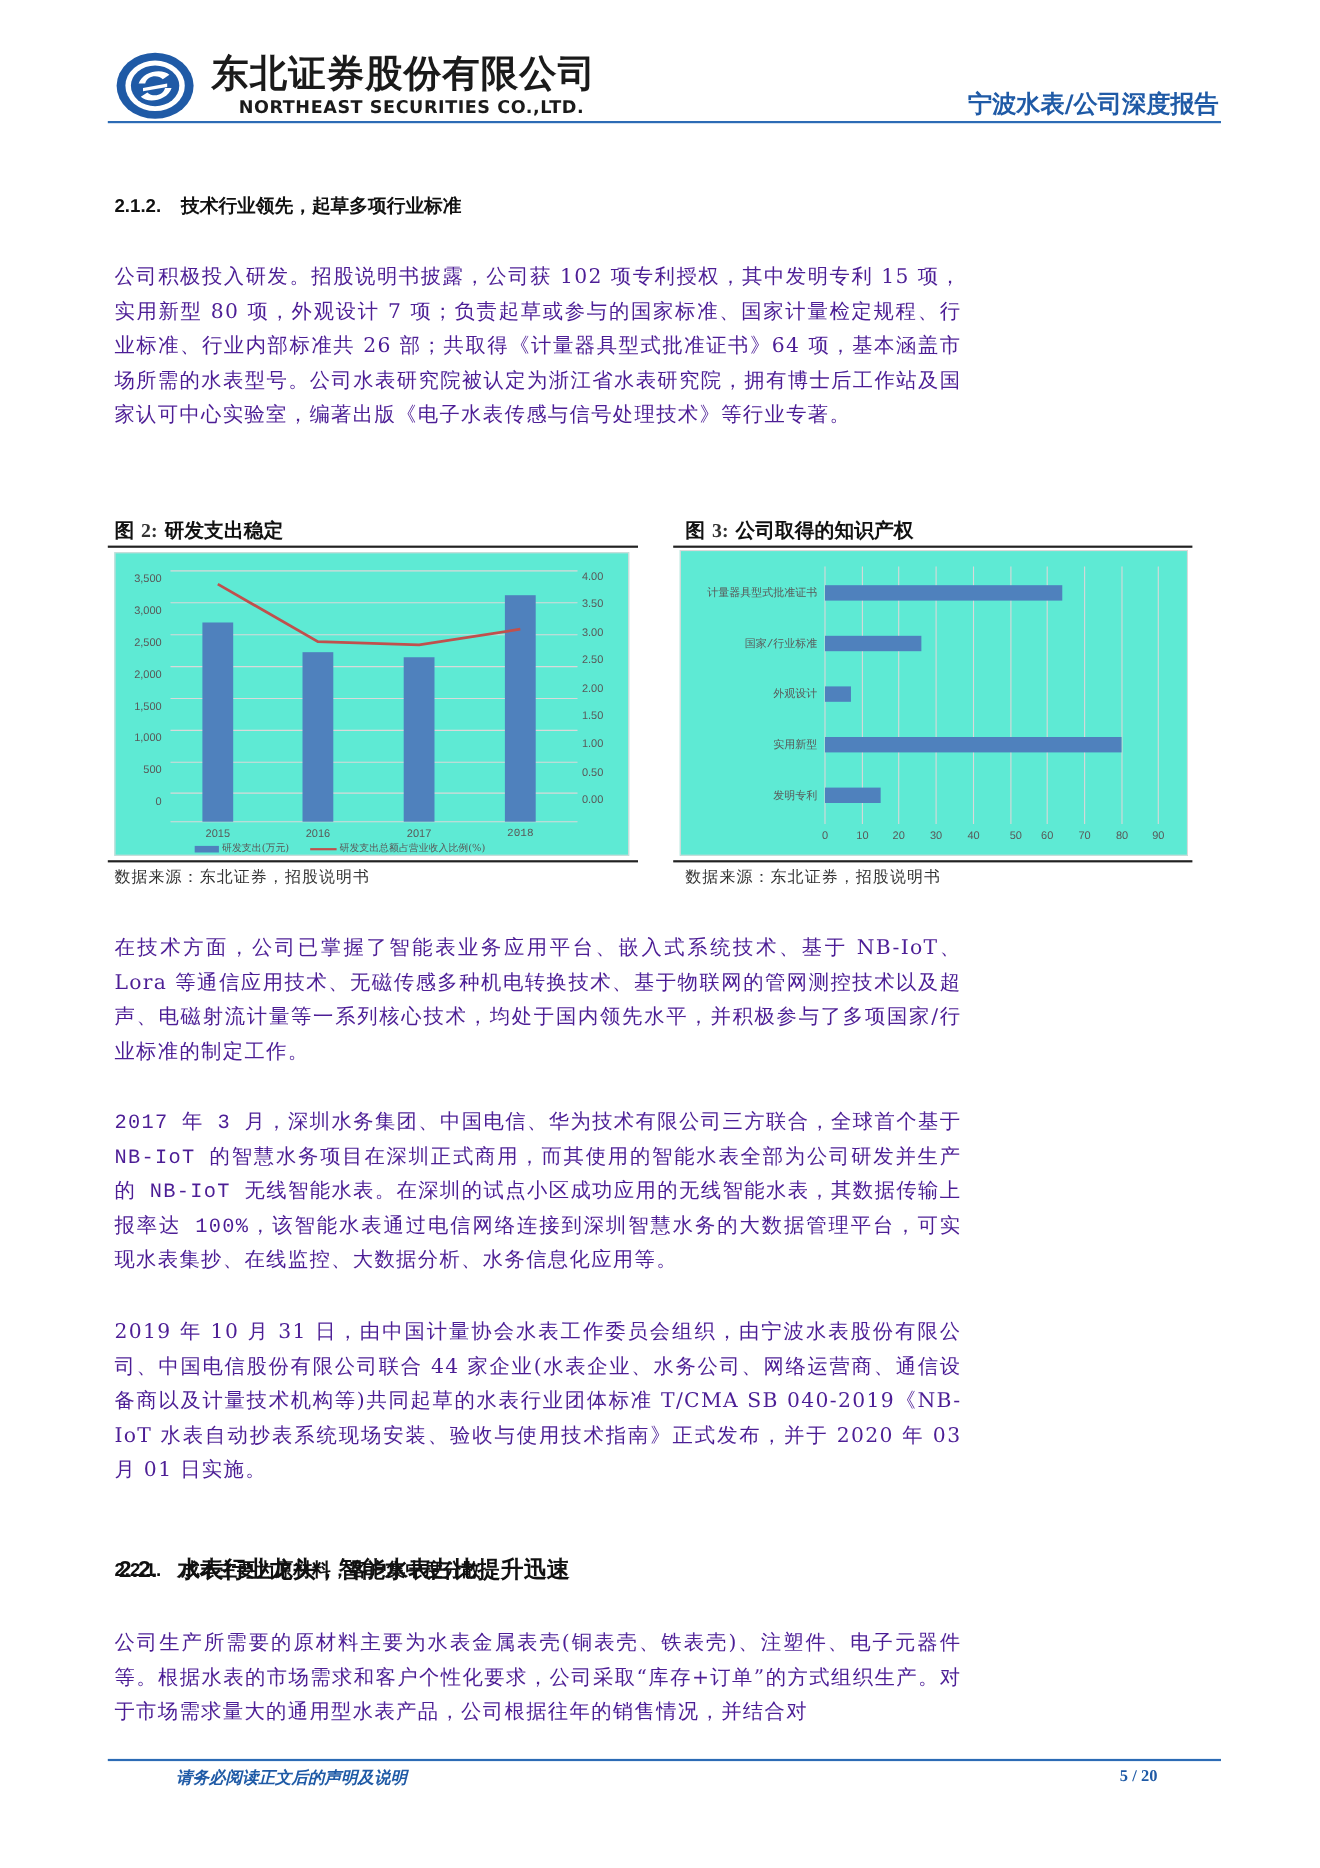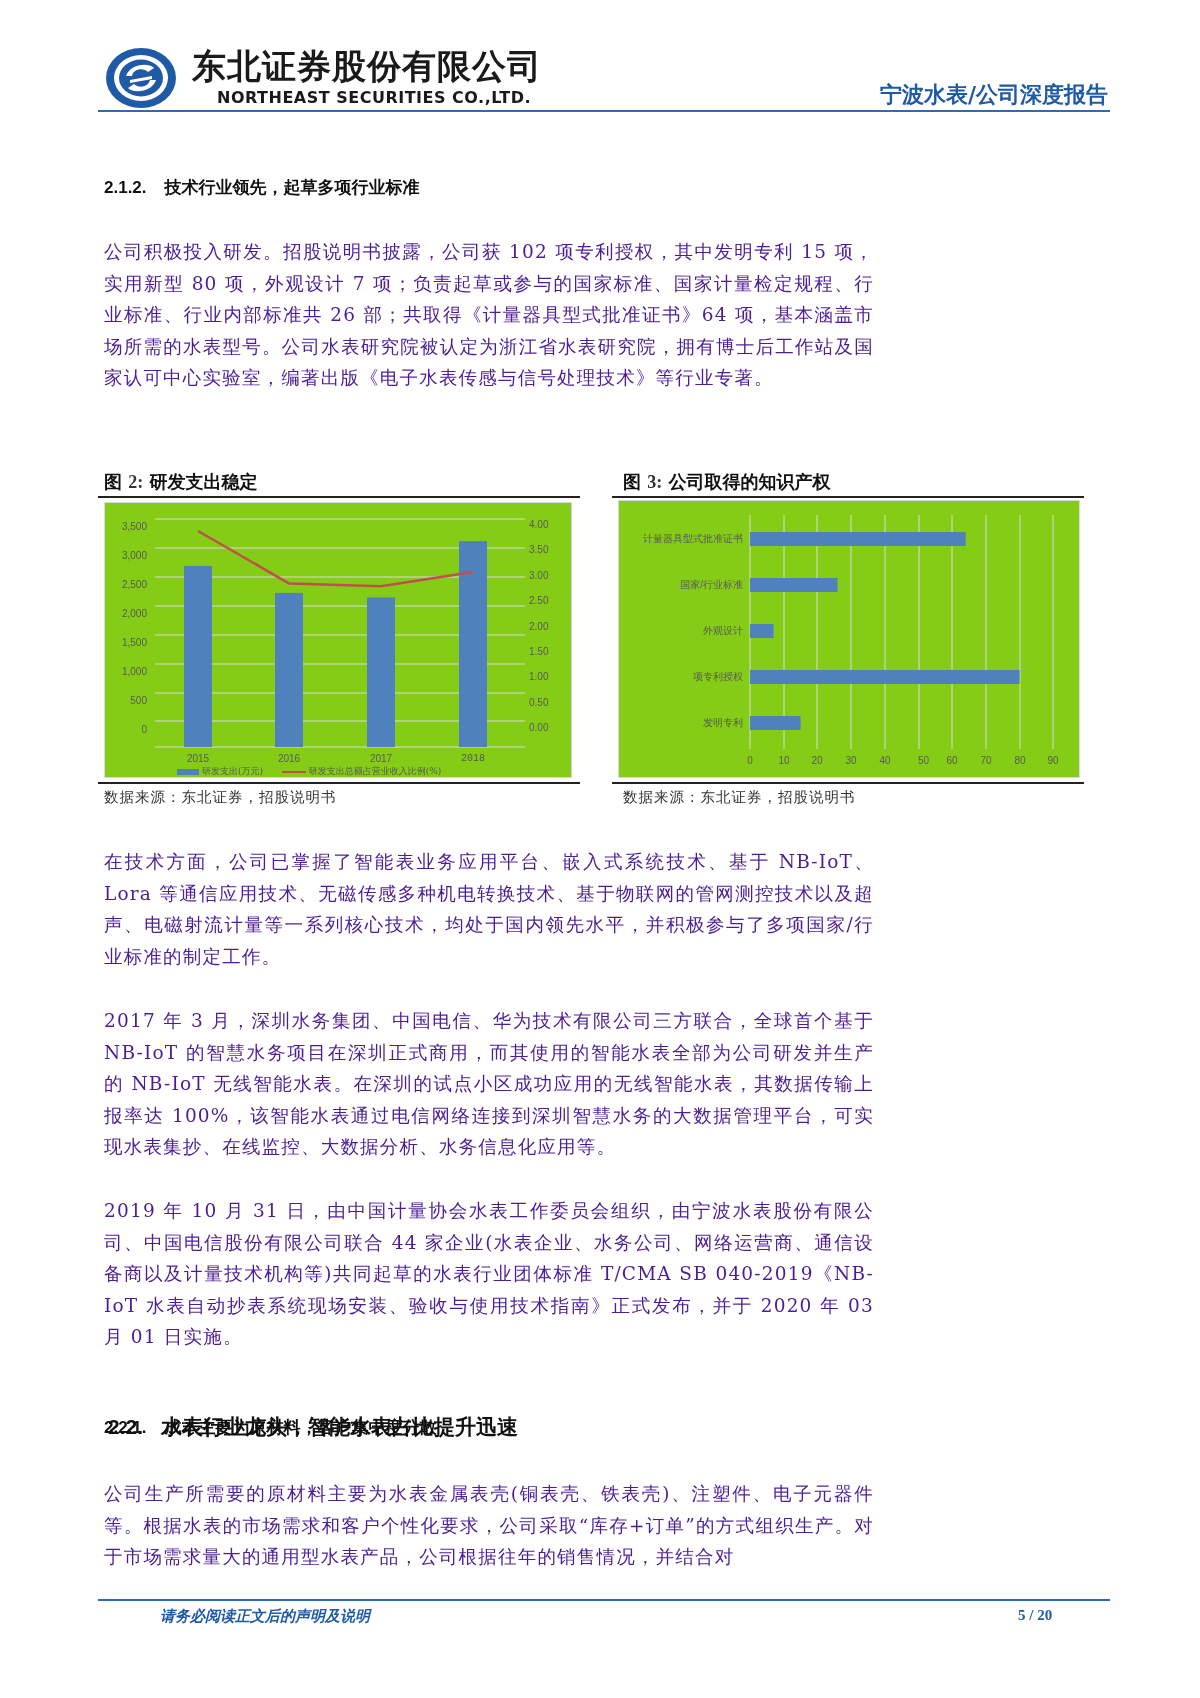--- a/index.html
+++ b/index.html
@@ -21,23 +21,23 @@
   .h2 { font-weight: bold; font-size: 21px; color: #111; }
   .h2 .num { font-family: "Liberation Sans", sans-serif; margin-right: 18px; }
   
   .para { left: 104px; width: 770px; font-size: 18.5px; line-height: 31.5px; color: #4c1d95;
           text-align: justify; letter-spacing: 1.2px; }
   
   .fig-title { font-weight: bold; font-size: 18px; color: #111; }
   .fig-title .n { font-family: "Liberation Serif", serif; color: #333; }
   .fig-rule { height: 2px; background: #222; }
   .fig-source { font-size: 14.5px; color: #333; letter-spacing: 1px; }
-  .chart-frame { border: 1px solid #d9d9d9; background: #84cc16; }
+  .chart-frame { border: 1px solid #d9d9d9; background: #5eead4; }
   .tick { font-family: "Liberation Sans", sans-serif; font-size: 10px; color: #595959; }
-  .cat-label { font-family: Liberation Sans, sans-serif; font-size: 10px; color: #595959; }
+  .cat-label { font-family: Liberation Mono, monospace; font-size: 10px; color: #595959; }
   
   .footer-rule { left: 98px; top: 1599px; width: 1012px; height: 2px; background: #2c6bb5; }
   .footer-note { left: 160px; top: 1607px; font-weight: bold; font-size: 15px; color: #1f5aa6; font-style: italic; }
   .page-num { left: 1018px; top: 1607px; font-weight: bold; font-size: 15px; color: #1f5aa6;
               font-family: "Liberation Serif", serif; }
 </style>
 </head>
 <body>
 
 <div class="abs logo">
@@ -157,39 +157,39 @@
       <rect x="131" y="77" width="87.6" height="14"></rect>
       <rect x="131" y="123" width="23.6" height="14"></rect>
       <rect x="131" y="169" width="269.6" height="14"></rect>
       <rect x="131" y="215" width="50.6" height="14"></rect>
     </g>
   </svg>
   
   <div class="abs cat-label" style="left:0; top:31px; width:124px; text-align:right;">计量器具型式批准证书</div>
   <div class="abs cat-label" style="left:0; top:77px; width:124px; text-align:right;">国家/行业标准</div>
   <div class="abs cat-label" style="left:0; top:123px; width:124px; text-align:right;">外观设计</div>
-  <div class="abs cat-label" style="left:0; top:169px; width:124px; text-align:right;">项专利授权</div>
+  <div class="abs cat-label" style="left:0; top:169px; width:124px; text-align:right;">实用新型</div>
   <div class="abs cat-label" style="left:0; top:215px; width:124px; text-align:right;">发明专利</div>
   
   <div class="abs tick" style="left:121px; top:254px; width:20px; text-align:center;">0</div>
   <div class="abs tick" style="left:155px; top:254px; width:20px; text-align:center;">10</div>
   <div class="abs tick" style="left:188px; top:254px; width:20px; text-align:center;">20</div>
   <div class="abs tick" style="left:222px; top:254px; width:20px; text-align:center;">30</div>
   <div class="abs tick" style="left:256px; top:254px; width:20px; text-align:center;">40</div>
   <div class="abs tick" style="left:290px; top:254px; width:20px; text-align:right;">50</div>
   <div class="abs tick" style="left:323px; top:254px; width:20px; text-align:center;">60</div>
   <div class="abs tick" style="left:357px; top:254px; width:20px; text-align:center;">70</div>
   <div class="abs tick" style="left:391px; top:254px; width:20px; text-align:center;">80</div>
   <div class="abs tick" style="left:424px; top:254px; width:20px; text-align:center;">90</div>
 </div>
 <div class="abs fig-rule" style="left:612px; top:782px; width:472px;"></div>
 <div class="abs fig-source" style="left:623px; top:788px;">数据来源：东北证券，招股说明书</div>
 
 <div class="abs para" style="top:846px;">在技术方面，公司已掌握了智能表业务应用平台、嵌入式系统技术、基于 NB-IoT、Lora 等通信应用技术、无磁传感多种机电转换技术、基于物联网的管网测控技术以及超声、电磁射流计量等一系列核心技术，均处于国内领先水平，并积极参与了多项国家/行业标准的制定工作。</div>
-<div class="abs para" style="top:1005px;">2017 年 3 月，深圳水务集团、中国电信、华为技术有限公司三方联合，全球首个基于 NB-IoT 的智慧水务项目在深圳正式商用，而其使用的智能水表全部为公司研发并生产的 NB-IoT 无线智能水表。在深圳的试点小区成功应用的无线智能水表，其数据传输上报率达 100%，该智能水表通过电信网络连接到深圳智慧水务的大数据管理平台，可实现水表集抄、在线监控、大数据分析、水务信息化应用等。</div>
+<div class="abs para" style="top:1005px;font-family:Liberation Mono, monospace;">2017 年 3 月，深圳水务集团、中国电信、华为技术有限公司三方联合，全球首个基于 NB-IoT 的智慧水务项目在深圳正式商用，而其使用的智能水表全部为公司研发并生产的 NB-IoT 无线智能水表。在深圳的试点小区成功应用的无线智能水表，其数据传输上报率达 100%，该智能水表通过电信网络连接到深圳智慧水务的大数据管理平台，可实现水表集抄、在线监控、大数据分析、水务信息化应用等。</div>
 <div class="abs para" style="top:1195px;">2019 年 10 月 31 日，由中国计量协会水表工作委员会组织，由宁波水表股份有限公司、中国电信股份有限公司联合 44 家企业(水表企业、水务公司、网络运营商、通信设备商以及计量技术机构等)共同起草的水表行业团体标准 T/CMA SB 040-2019《NB-IoT 水表自动抄表系统现场安装、验收与使用技术指南》正式发布，并于 2020 年 03 月 01 日实施。</div>
 
 <div class="abs h2" style="left:108px; top:1385px;margin-top:28px;">
   <span class="num">2.2.</span><span>水表行业龙头，智能水表占比提升迅速</span>
 </div>
 <div class="abs h3" style="left:104px; top:1416px;">
   <span class="num">2.2.1.</span><span>成本主要为原材料，客户集中度分散</span>
 </div>
 <div class="abs para" style="top:1478px;">公司生产所需要的原材料主要为水表金属表壳(铜表壳、铁表壳)、注塑件、电子元器件等。根据水表的市场需求和客户个性化要求，公司采取“库存+订单”的方式组织生产。对于市场需求量大的通用型水表产品，公司根据往年的销售情况，并结合对</div>
 

